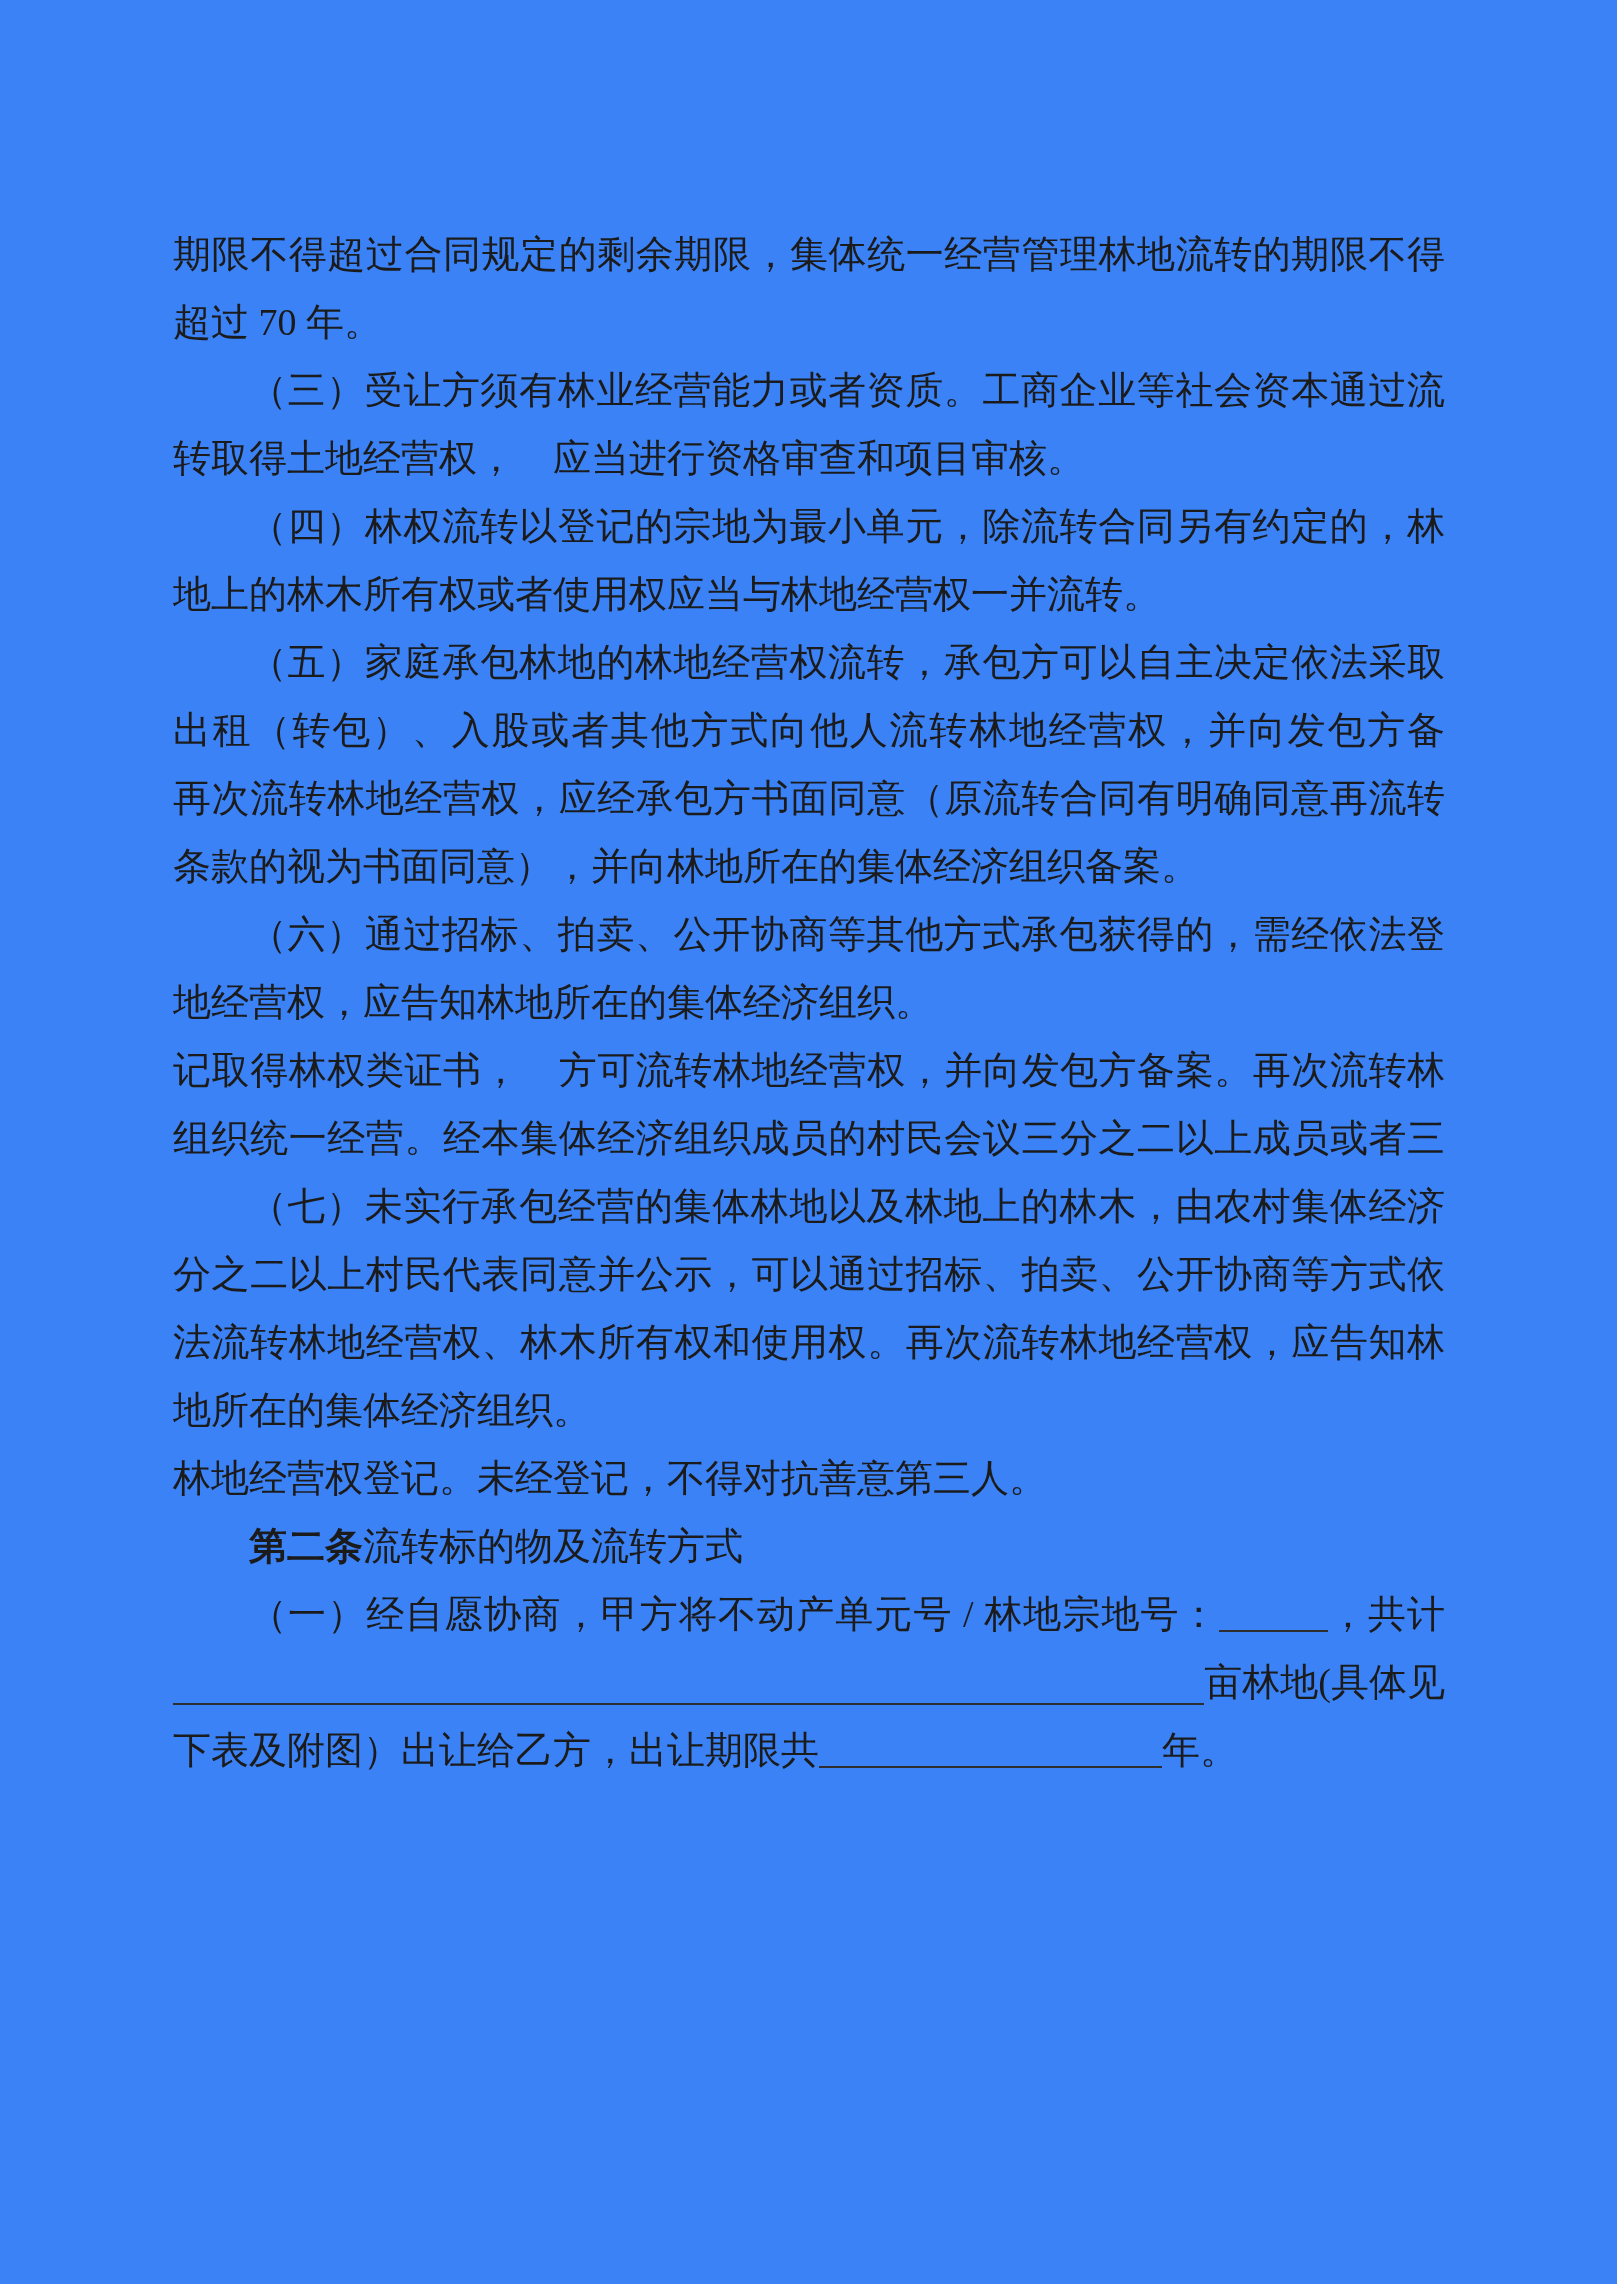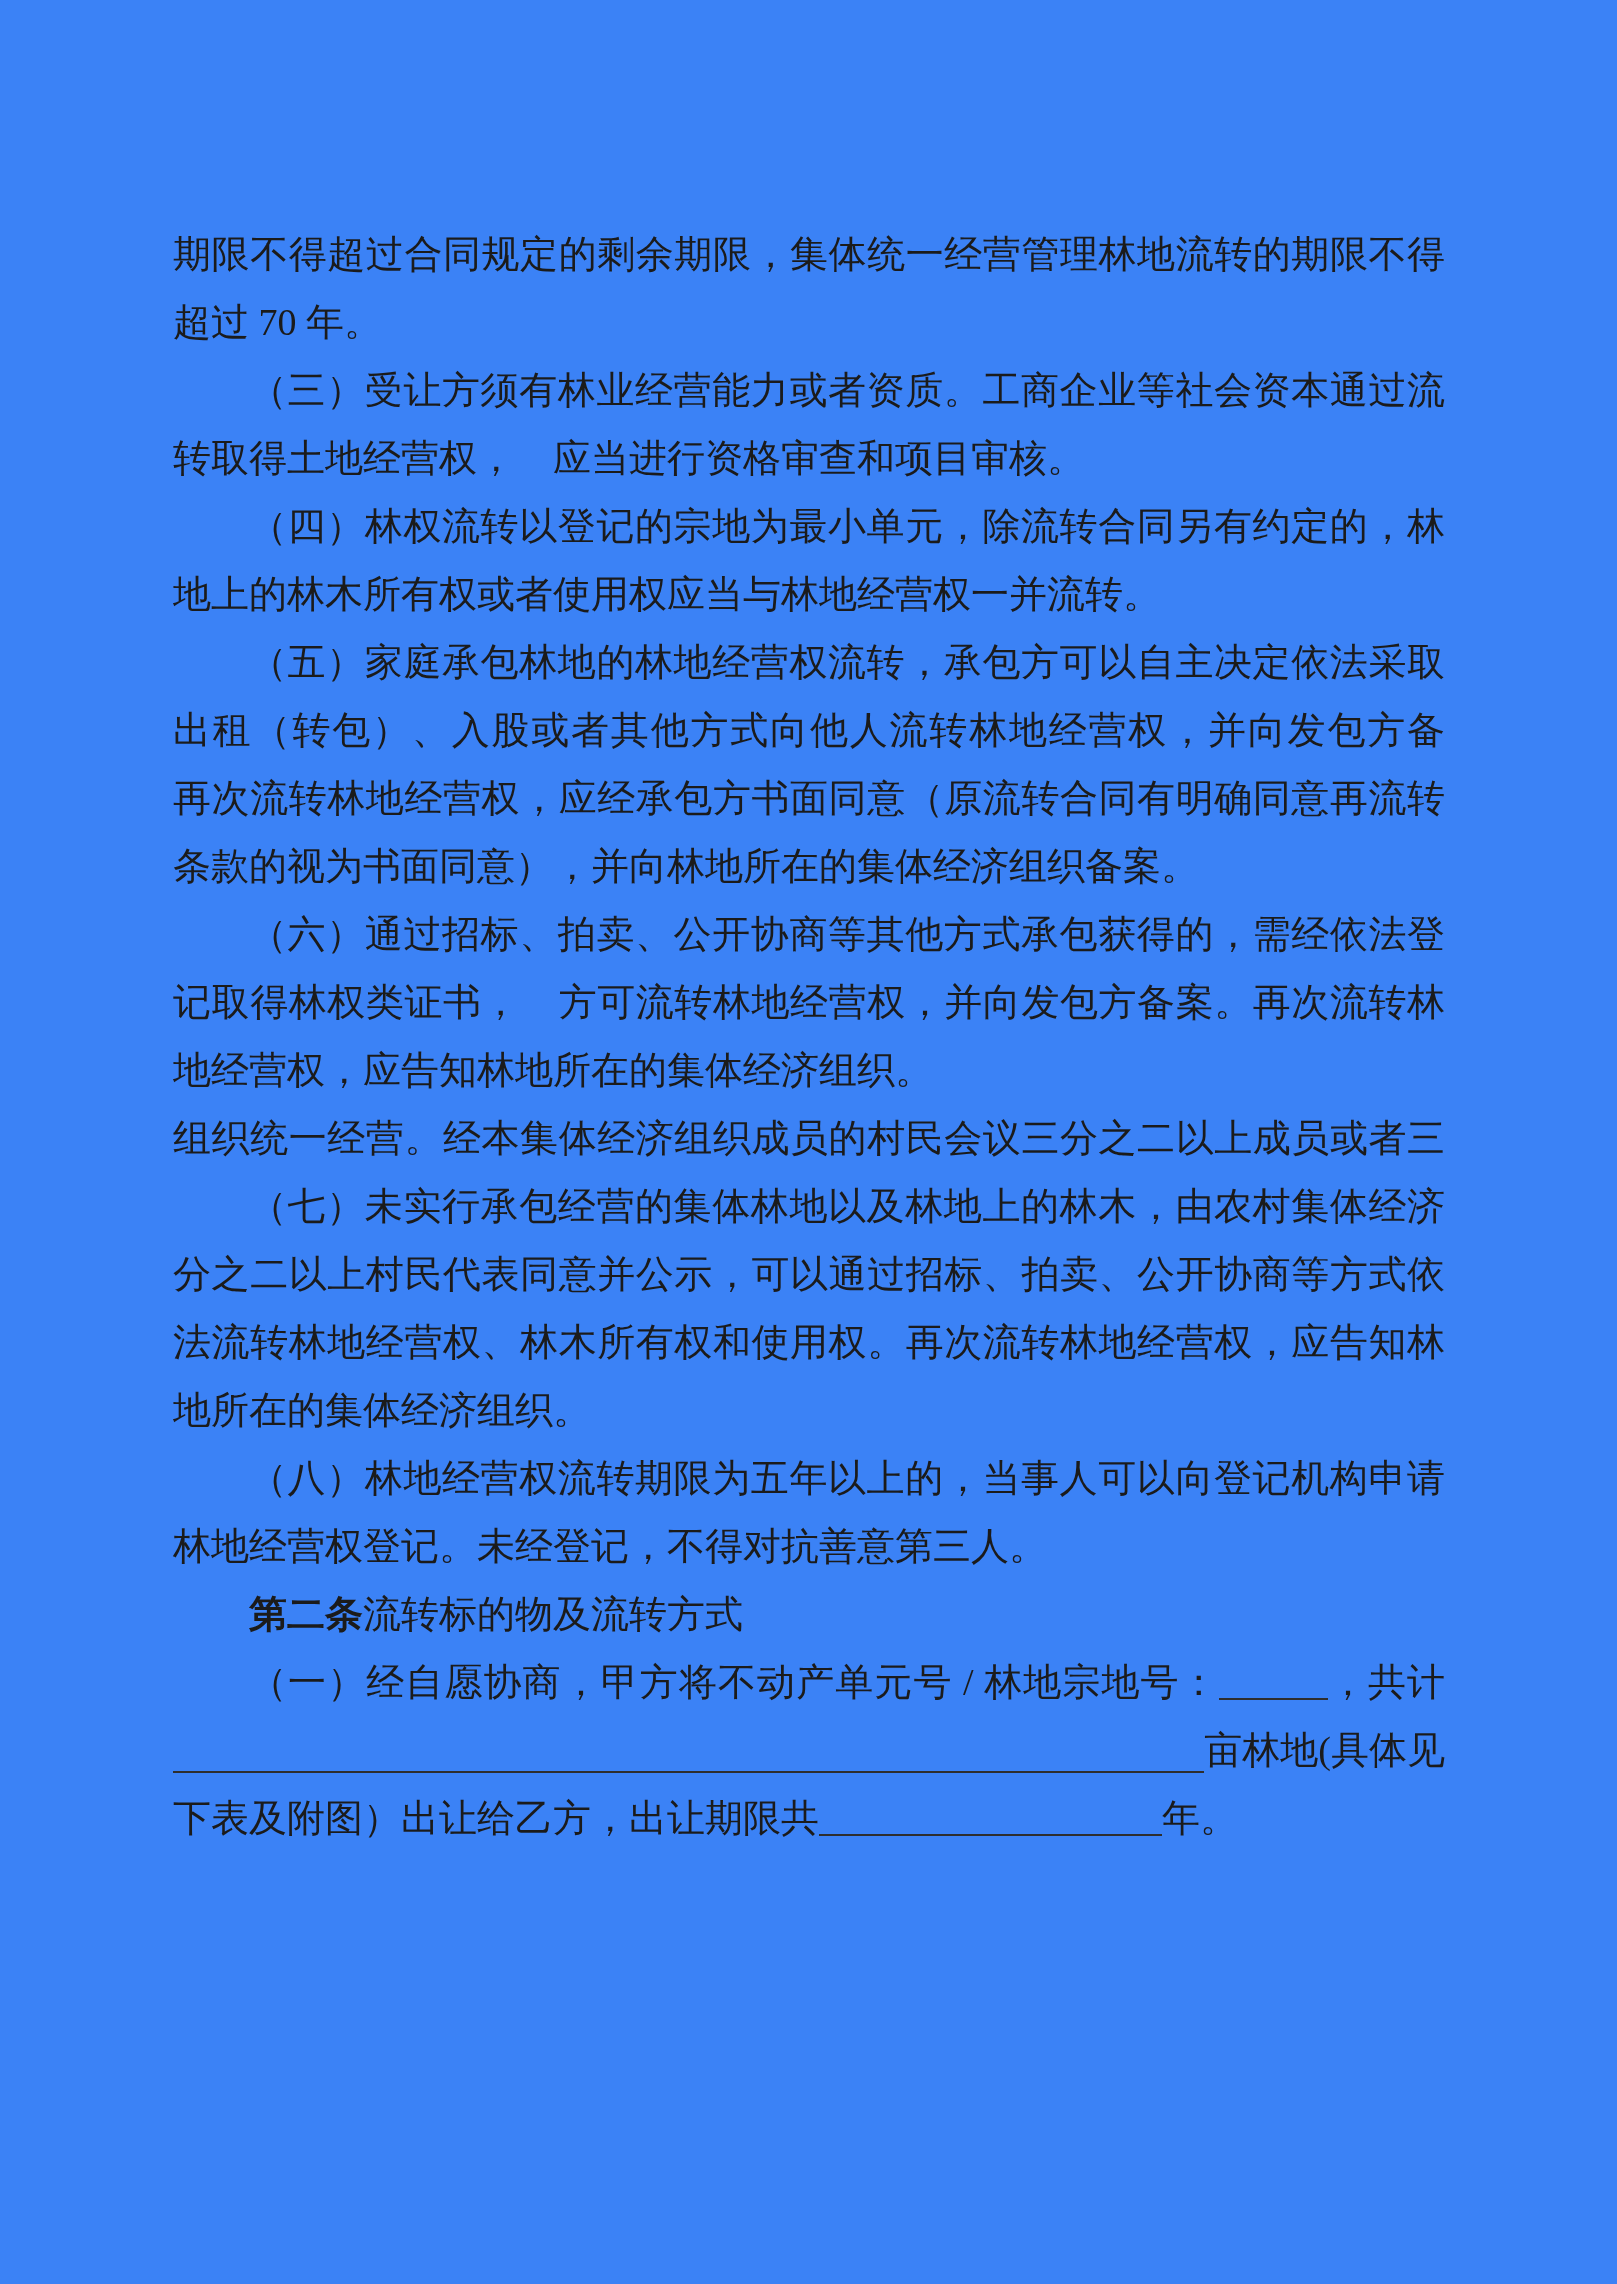--- a/index.html
+++ b/index.html
@@ -73,28 +73,27 @@
       <div class="line left"><span>超过 70 年。</span></div>
       <div class="line fill indent"><span>（三）受让方须有林业经营能力或者资质。工商企业等社会资本通过流</span></div>
       <div class="line left"><span>转取得土地经营权，　应当进行资格审查和项目审核。</span></div>
       <div class="line fill indent"><span>（四）林权流转以登记的宗地为最小单元，除流转合同另有约定的，林</span></div>
       <div class="line left"><span>地上的林木所有权或者使用权应当与林地经营权一并流转。</span></div>
       <div class="line fill indent"><span>（五）家庭承包林地的林地经营权流转，承包方可以自主决定依法采取</span></div>
       <div class="line fill"><span>出租（转包）、入股或者其他方式向他人流转林地经营权，并向发包方备案。</span></div>
       <div class="line fill"><span>再次流转林地经营权，应经承包方书面同意（原流转合同有明确同意再流转</span></div>
       <div class="line left"><span>条款的视为书面同意），并向林地所在的集体经济组织备案。</span></div>
       <div class="line fill indent"><span>（六）通过招标、拍卖、公开协商等其他方式承包获得的，需经依法登</span></div>
+      <div class="line left"><span>地经营权，应告知林地所在的集体经济组织。</span></div>
       <div class="line fill"><span>记取得林权类证书，　方可流转林地经营权，并向发包方备案。再次流转林</span></div>
-      <div class="line left"><span>地经营权，应告知林地所在的集体经济组织。</span></div>
       <div class="line fill"><span>组织统一经营。经本集体经济组织成员的村民会议三分之二以上成员或者三</span></div>
       <div class="line fill indent"><span>（七）未实行承包经营的集体林地以及林地上的林木，由农村集体经济</span></div>
       <div class="line fill"><span>分之二以上村民代表同意并公示，可以通过招标、拍卖、公开协商等方式依</span></div>
       <div class="line fill"><span>法流转林地经营权、林木所有权和使用权。再次流转林地经营权，应告知林</span></div>
       <div class="line left"><span>地所在的集体经济组织。</span></div>
-      <div class="line fill indent"><span>（八）林地经营权流转期限为五年以上的，当事人可以向登记机构申请</span></div>
       <div class="line left"><span>林地经营权登记。未经登记，不得对抗善意第三人。</span></div>
       <div class="line left indent"><span class="hei">第二条</span><span>流转标的物及流转方式</span></div>
       <div class="line fill indent"><span>（一）经自愿协商，甲方将不动产单元号 / 林地宗地号：</span><span class="blank" style="width: 109px;"></span><span>，共计</span></div>
       <div class="line flexfill"><span class="blank"></span><span>亩林地(具体见</span></div>
       <div class="line left"><span>下表及附图）出让给乙方，出让期限共</span><span class="blank" style="width: 343px;"></span><span>年。</span></div>
     </div>
 </div>
 
 
 </body></html>

